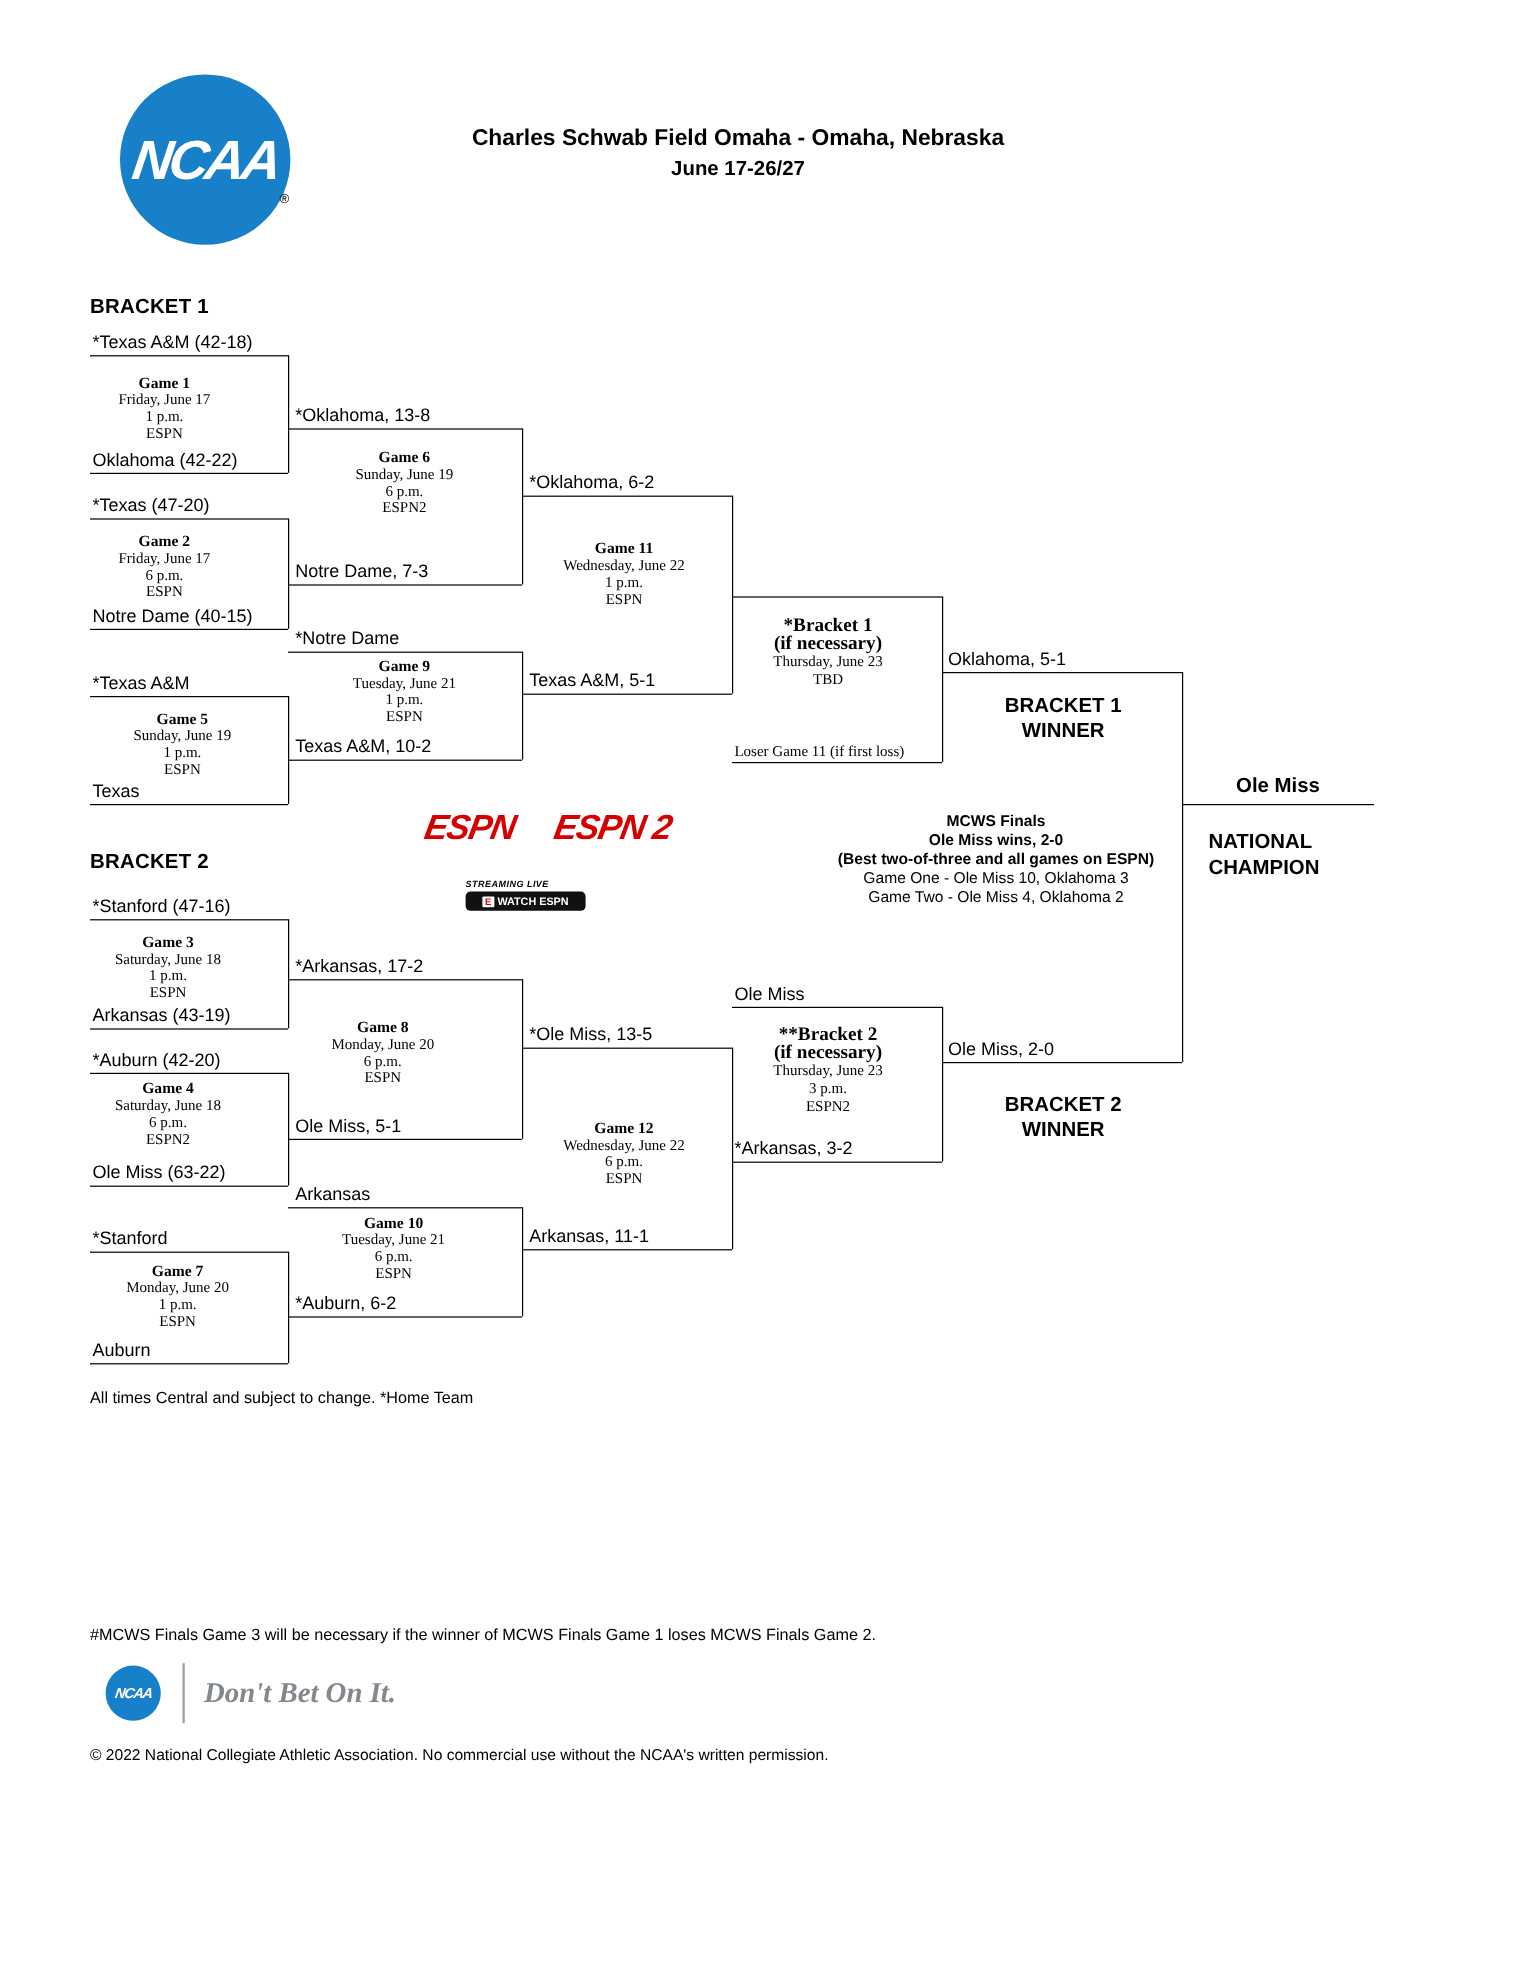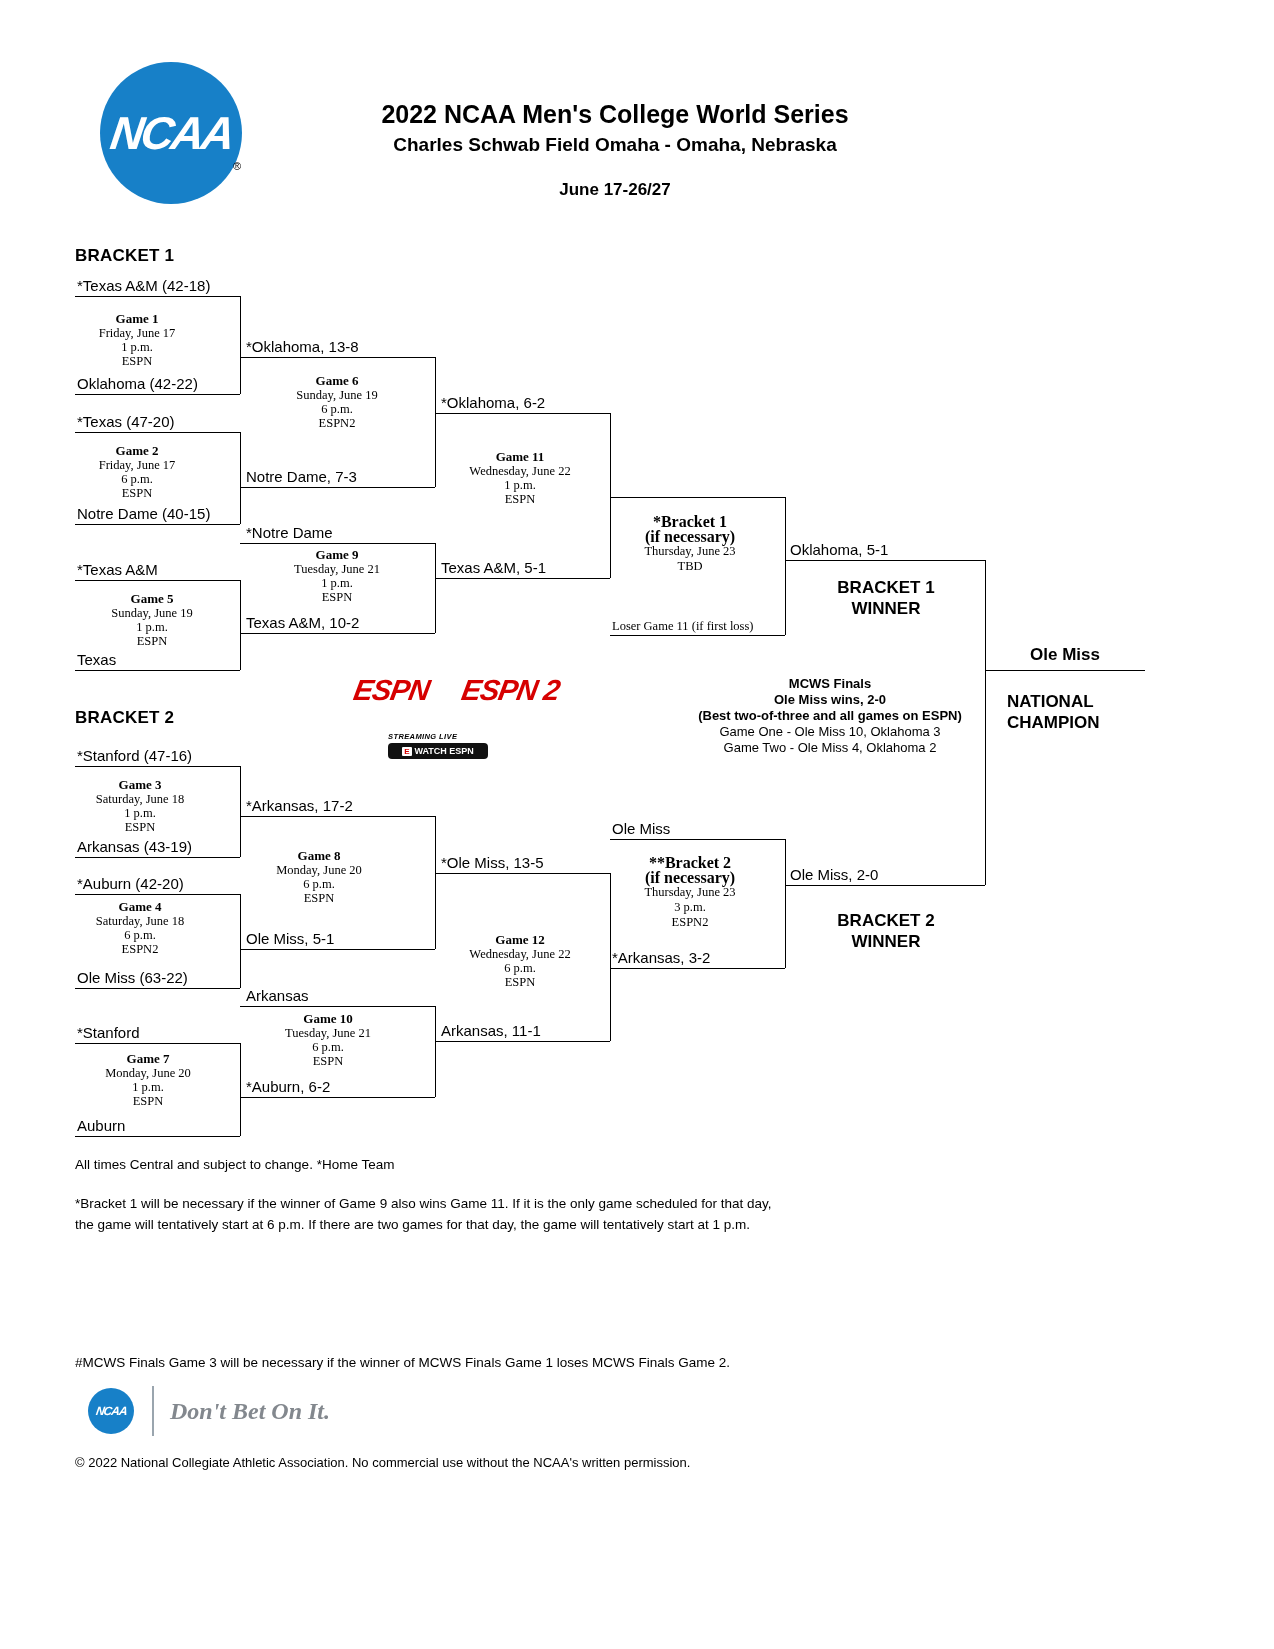--- a/index.html
+++ b/index.html
@@ -27,21 +27,21 @@
 
   
   .logo-big { position:absolute; left:100px; top:62px; width:142px; height:142px; border-radius:50%;
               background:var(--ncaa-blue,#1780c8); display:flex; align-items:center; justify-content:center; }
   .logo-big .logo-text { color:#fff; font-style:italic; font-weight:bold; font-size:46px;
                          letter-spacing:-3px; transform:skewX(-8deg); }
   .logo-reg { position:absolute; left:233px; top:160px; font-size:11px; }
   .header-titles { position:absolute; left:255px; top:100px; width:720px; text-align:center; }
   .h-title { font-size:25px; font-weight:bold; }
   .h-sub { font-size:19px; font-weight:bold; margin-top:5px; }
-  .h-dates { font-size:17px; font-weight:bold; margin-top:24px; }
+  .h-dates { font-size:17px; font-weight:bold; margin-top:4px; }
 
   
   .espn-logo { position:absolute; font-weight:bold; font-style:italic; color:var(--espn-red,#d60000);
                font-size:29px; transform:skewX(-10deg); letter-spacing:-1px; }
   .watch-badge { position:absolute; left:388px; top:732px; width:100px; text-align:left; }
   .watch-streaming { font-size:7.5px; font-style:italic; font-weight:bold; letter-spacing:.4px; }
   .watch-pill { margin-top:2px; background:#111; border-radius:4px; color:#fff; font-size:9px; font-weight:bold;
                 padding:3px 4px; display:flex; align-items:center; justify-content:center; gap:3px; }
   .watch-e { background:#fff; color:var(--espn-red,#d60000); font-size:8px; font-weight:bold;
              padding:0 2px; border-radius:1px; }
@@ -65,21 +65,20 @@
 <body>
 
 <div class="page">
 
   <div class="logo-big">
     <span class="logo-text">NCAA</span>
   </div>
   <span class="logo-reg">®</span>
 
   <div class="header-titles">
-    <div class="h-title">2022 NCAA Men's College World Series</div>
     <div class="h-sub">Charles Schwab Field Omaha - Omaha, Nebraska</div>
     <div class="h-dates">June 17-26/27</div>
   </div>
 
   <div class="bracket-label" style="left:75px;top:246px">BRACKET 1</div>
 
   <div class="hline" style="left:75px;top:296px;width:165px"></div>
   <div class="hline" style="left:75px;top:394px;width:165px"></div>
   <div class="hline" style="left:75px;top:432px;width:165px"></div>
   <div class="hline" style="left:75px;top:524px;width:165px"></div>
@@ -269,21 +268,20 @@
     <div class="gbold">**Bracket 2</div>
     <div class="gbold">(if necessary)</div>
     <div>Thursday, June 23</div>
     <div>3 p.m.</div>
     <div>ESPN2</div>
   </div>
 
   <div class="winner-label" style="left:826px;top:910px;width:120px">BRACKET 2 WINNER</div>
 
   <div class="note" style="top:1155px">All times Central and subject to change. *Home Team</div>
-  <div class="note" style="top:1194px">*Bracket 1 will be necessary if the winner of Game 9 also wins Game 11. If it is the only game scheduled for that day, the game will tentatively start at 6 p.m. If there are two games for that day, the game will tentatively start at 1 p.m.</div>
   <div class="note" style="top:1353px">#MCWS Finals Game 3 will be necessary if the winner of MCWS Finals Game 1 loses MCWS Finals Game 2.</div>
 
   <div class="logo-small">
     <span>NCAA</span>
   </div>
   <div class="divider-v"></div>
   <div class="slogan">Don't Bet On It.</div>
 
   <div class="copyright">© 2022 National Collegiate Athletic Association. No commercial use without the NCAA's written permission.</div>
 

